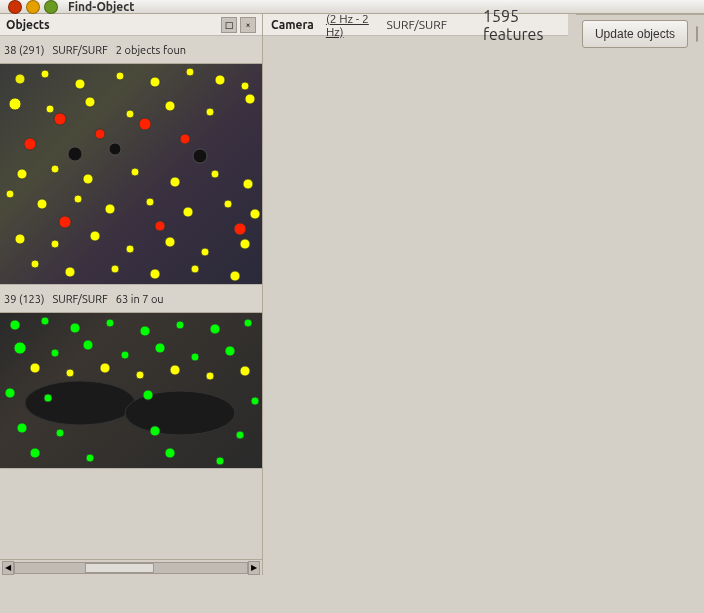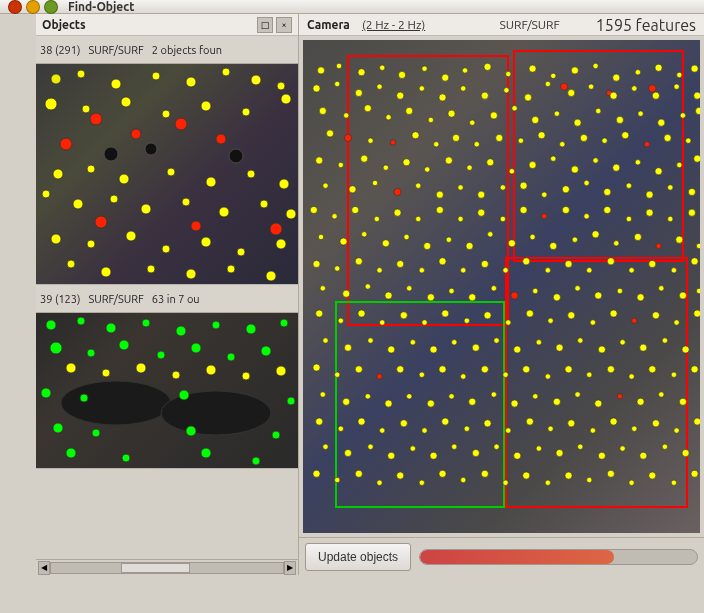--- a/index.html
+++ b/index.html
@@ -47,21 +47,20 @@
       height: calc(613px - 28px - 24px);
     }
 
     
     .left-panel {
       width: 263px;
       background: #d4d0c8;
       border-right: 1px solid #b0a898;
       display: flex;
       flex-direction: column;
-      margin-left: 36px;
     }
 
     .objects-header {
       height: 22px;
       background: #eeebe6;
       border-bottom: 1px solid #c0bbb4;
       display: flex;
       align-items: center;
       padding: 0 6px;
       justify-content: space-between;
@@ -124,21 +123,21 @@
       height: 155px;
       background: #888;
       position: relative;
       overflow: hidden;
     }
 
     
     .right-panel {
       flex: 1;
       display: flex;
-      flex-direction: column;
+      flex-direction: row;
       background: #d4d0c8;
       justify-content: space-between;
     }
 
     .camera-header {
       height: 22px;
       background: #eeebe6;
       border-bottom: 1px solid #c0bbb4;
       display: flex;
       align-items: center;

